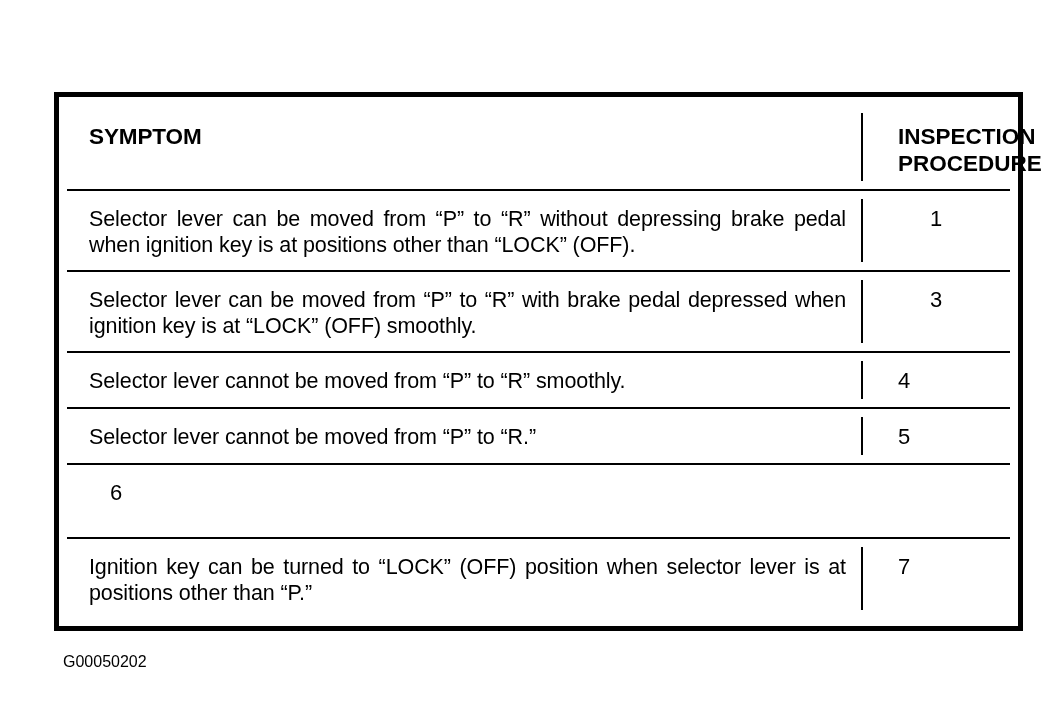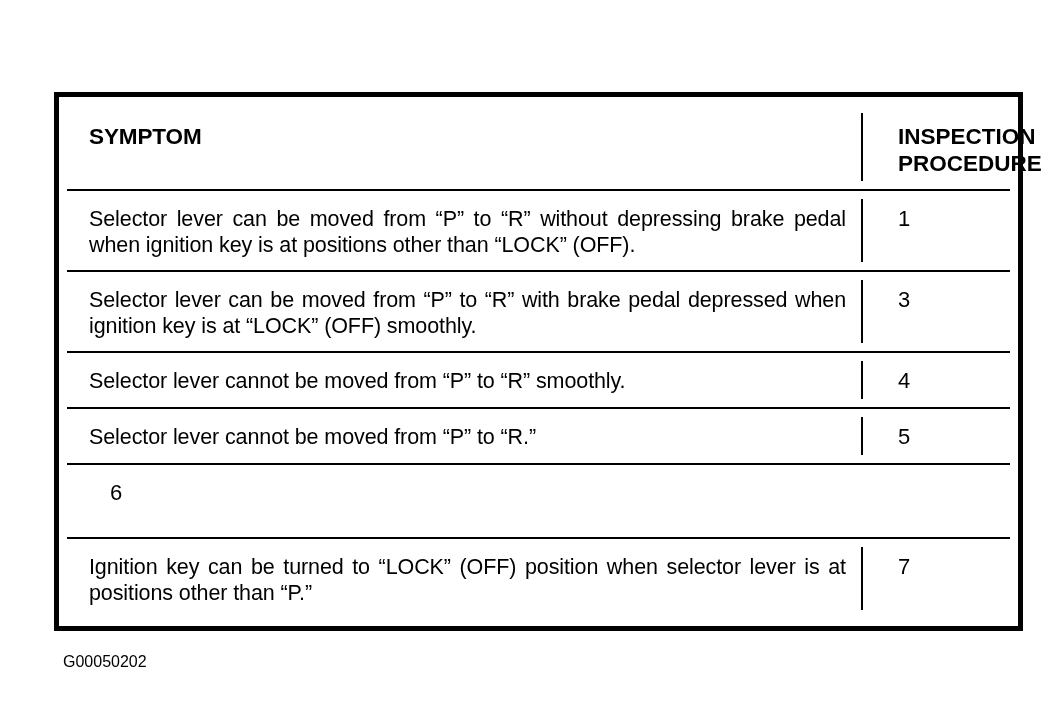--- a/index.html
+++ b/index.html
@@ -53,21 +53,21 @@
   }
   .trow.header .cell-symptom,
   .trow.header .cell-procedure {
     font-weight: bold;
     font-size: 22.5px;
     line-height: 27px;
     text-align: left;
     padding-top: 10px;
   }
   .h-header { min-height: 68px; }
-  .h-tall   { min-height: 74px; }
+  .h-tall   { min-height: 74px; gap: 32px; }
   .h-short  { min-height: 46px; }
   .h-last   { min-height: 73px; }
   .figure-id {
     position: absolute;
     left: 39px;
     top: 624px;
     font-size: 16px;
     line-height: 28px;
     color: #000000;
   }

